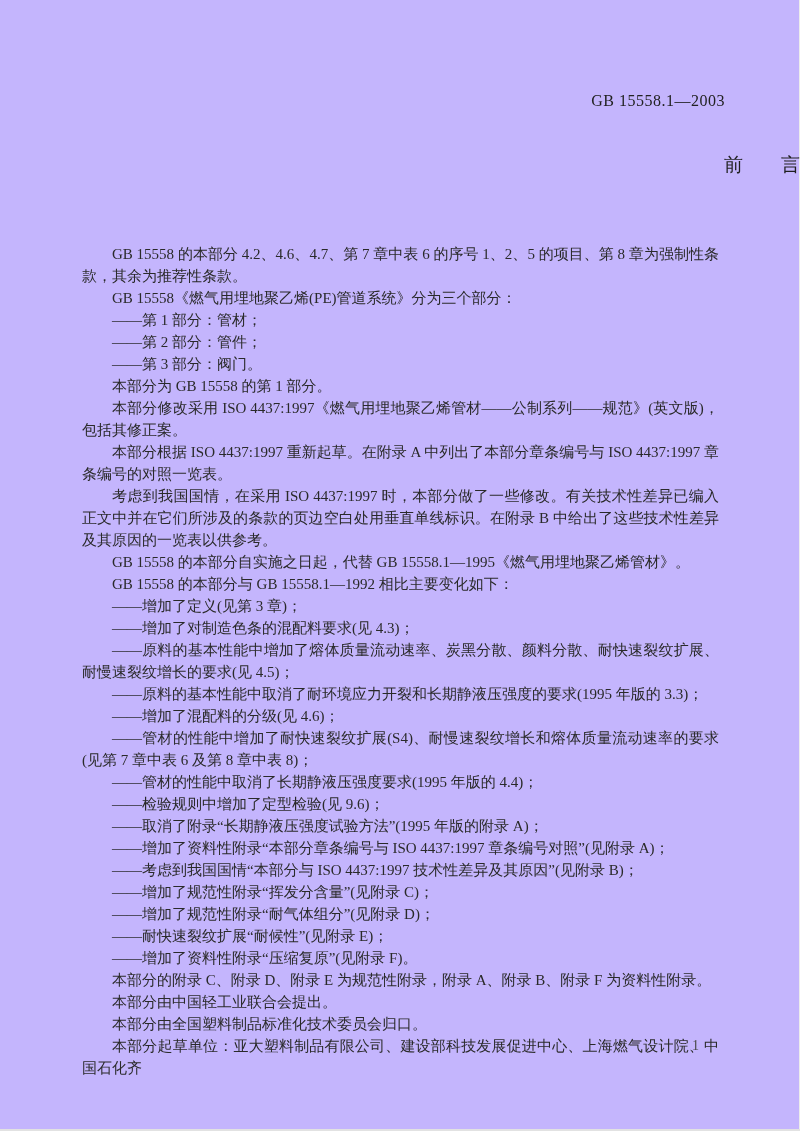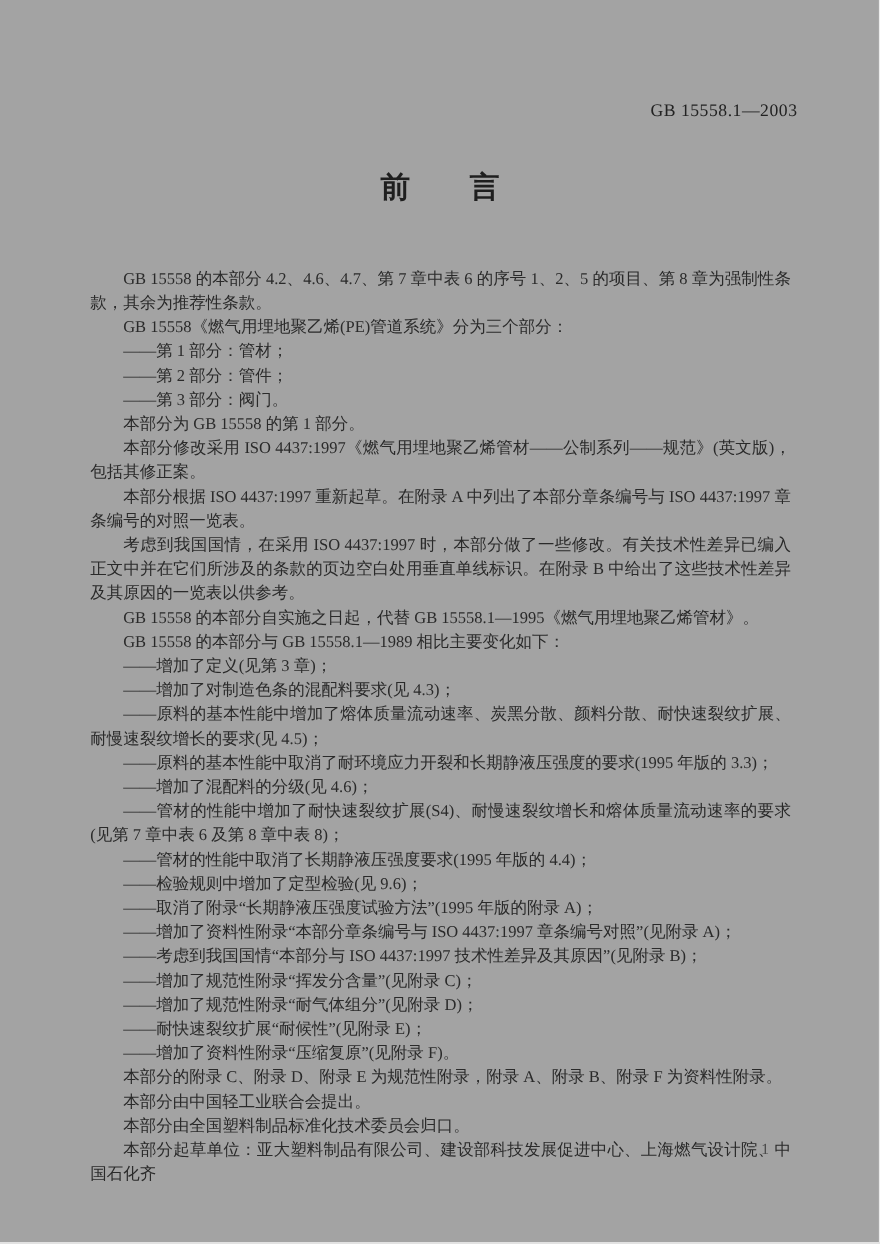--- a/index.html
+++ b/index.html
@@ -4,39 +4,39 @@
 <style>
   html,body { margin:0; padding:0; }
   body {
     width:800px; height:1131px;
     background:#f2f2f2;
     font-family:"Liberation Serif","DejaVu Serif",serif;
   }
   .page {
     position:relative;
     width:800px; height:1131px;
-    background:#a3a3a3;
+    background:#c4b5fd;
     color:#2a2a2a;
     overflow:hidden;
     box-shadow:inset 0 -2px 0 #e2e2e2, inset -1px 0 0 #ececec;
   }
   .header-code {
     position:absolute;
     top:92px; right:75px;
     font-size:16px;
     letter-spacing:0.5px;
     color:#222;
   }
   .doc-title {
     position:absolute;
     top:152px; left:0;
     width:100%;
-    text-align:center;
-    font-size:27px;
-    font-weight:bold;
+    text-align:right;
+    font-size:19px;
+    font-weight:normal;
     color:#1f1f1f;
     white-space:pre;
   }
   .foreword-body {
     position:absolute;
     top:227px; left:82px;
     width:637px;
     font-size:15px;
     line-height:22px;
     text-align:justify;
@@ -68,21 +68,21 @@
       <p>GB 15558 的本部分 4.2、4.6、4.7、第 7 章中表 6 的序号 1、2、5 的项目、第 8 章为强制性条款，其余为推荐性条款。</p>
       <p>GB 15558《燃气用埋地聚乙烯(PE)管道系统》分为三个部分：</p>
       <p>——第 1 部分：管材；</p>
       <p>——第 2 部分：管件；</p>
       <p>——第 3 部分：阀门。</p>
       <p>本部分为 GB 15558 的第 1 部分。</p>
       <p>本部分修改采用 ISO 4437:1997《燃气用埋地聚乙烯管材——公制系列——规范》(英文版)，包括其修正案。</p>
       <p>本部分根据 ISO 4437:1997 重新起草。在附录 A 中列出了本部分章条编号与 ISO 4437:1997 章条编号的对照一览表。</p>
       <p>考虑到我国国情，在采用 ISO 4437:1997 时，本部分做了一些修改。有关技术性差异已编入正文中并在它们所涉及的条款的页边空白处用垂直单线标识。在附录 B 中给出了这些技术性差异及其原因的一览表以供参考。</p>
       <p>GB 15558 的本部分自实施之日起，代替 GB 15558.1—1995《燃气用埋地聚乙烯管材》。</p>
-      <p>GB 15558 的本部分与 GB 15558.1—1989 相比主要变化如下：</p>
+      <p>GB 15558 的本部分与 GB 15558.1—1992 相比主要变化如下：</p>
       <p>——增加了定义(见第 3 章)；</p>
       <p>——增加了对制造色条的混配料要求(见 4.3)；</p>
       <p>——原料的基本性能中增加了熔体质量流动速率、炭黑分散、颜料分散、耐快速裂纹扩展、耐慢速裂纹增长的要求(见 4.5)；</p>
       <p>——原料的基本性能中取消了耐环境应力开裂和长期静液压强度的要求(1995 年版的 3.3)；</p>
       <p>——增加了混配料的分级(见 4.6)；</p>
       <p>——管材的性能中增加了耐快速裂纹扩展(S4)、耐慢速裂纹增长和熔体质量流动速率的要求(见第 7 章中表 6 及第 8 章中表 8)；</p>
       <p>——管材的性能中取消了长期静液压强度要求(1995 年版的 4.4)；</p>
       <p>——检验规则中增加了定型检验(见 9.6)；</p>
       <p>——取消了附录“长期静液压强度试验方法”(1995 年版的附录 A)；</p>
       <p>——增加了资料性附录“本部分章条编号与 ISO 4437:1997 章条编号对照”(见附录 A)；</p>

